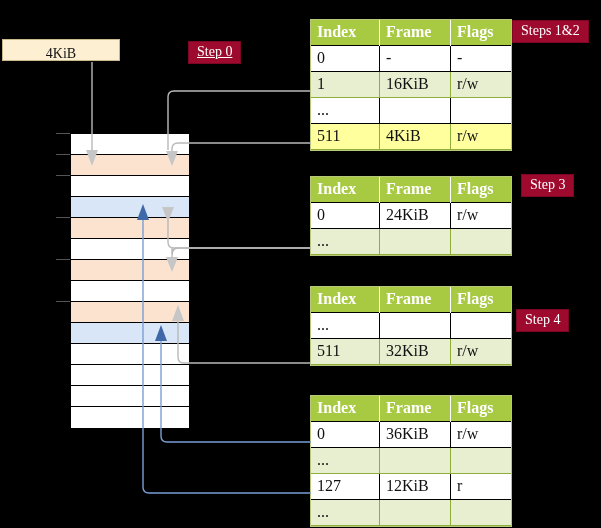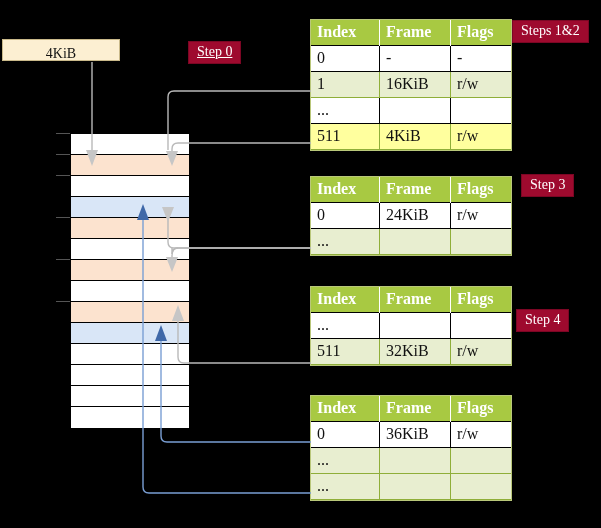--- a/index.html
+++ b/index.html
@@ -242,20 +242,25 @@
         <tr>
           <td class="w-index">0</td>
           <td class="w-frame">36KiB</td>
           <td class="w-flags">r/w</td>
         </tr>
         <tr class="alt">
           <td class="w-index">...</td>
           <td class="w-frame"></td>
           <td class="w-flags"></td>
         </tr>
+        <tr>
+          <td class="w-index">127</td>
+          <td class="w-frame">12KiB</td>
+          <td class="w-flags">r</td>
+        </tr>
         <tr class="alt">
           <td class="w-index">...</td>
           <td class="w-frame"></td>
           <td class="w-flags"></td>
         </tr>
       </tbody>
     </table>
   </div>
 
 <svg id="connectors" viewBox="0 0 601 528" xmlns="http://www.w3.org/2000/svg">

